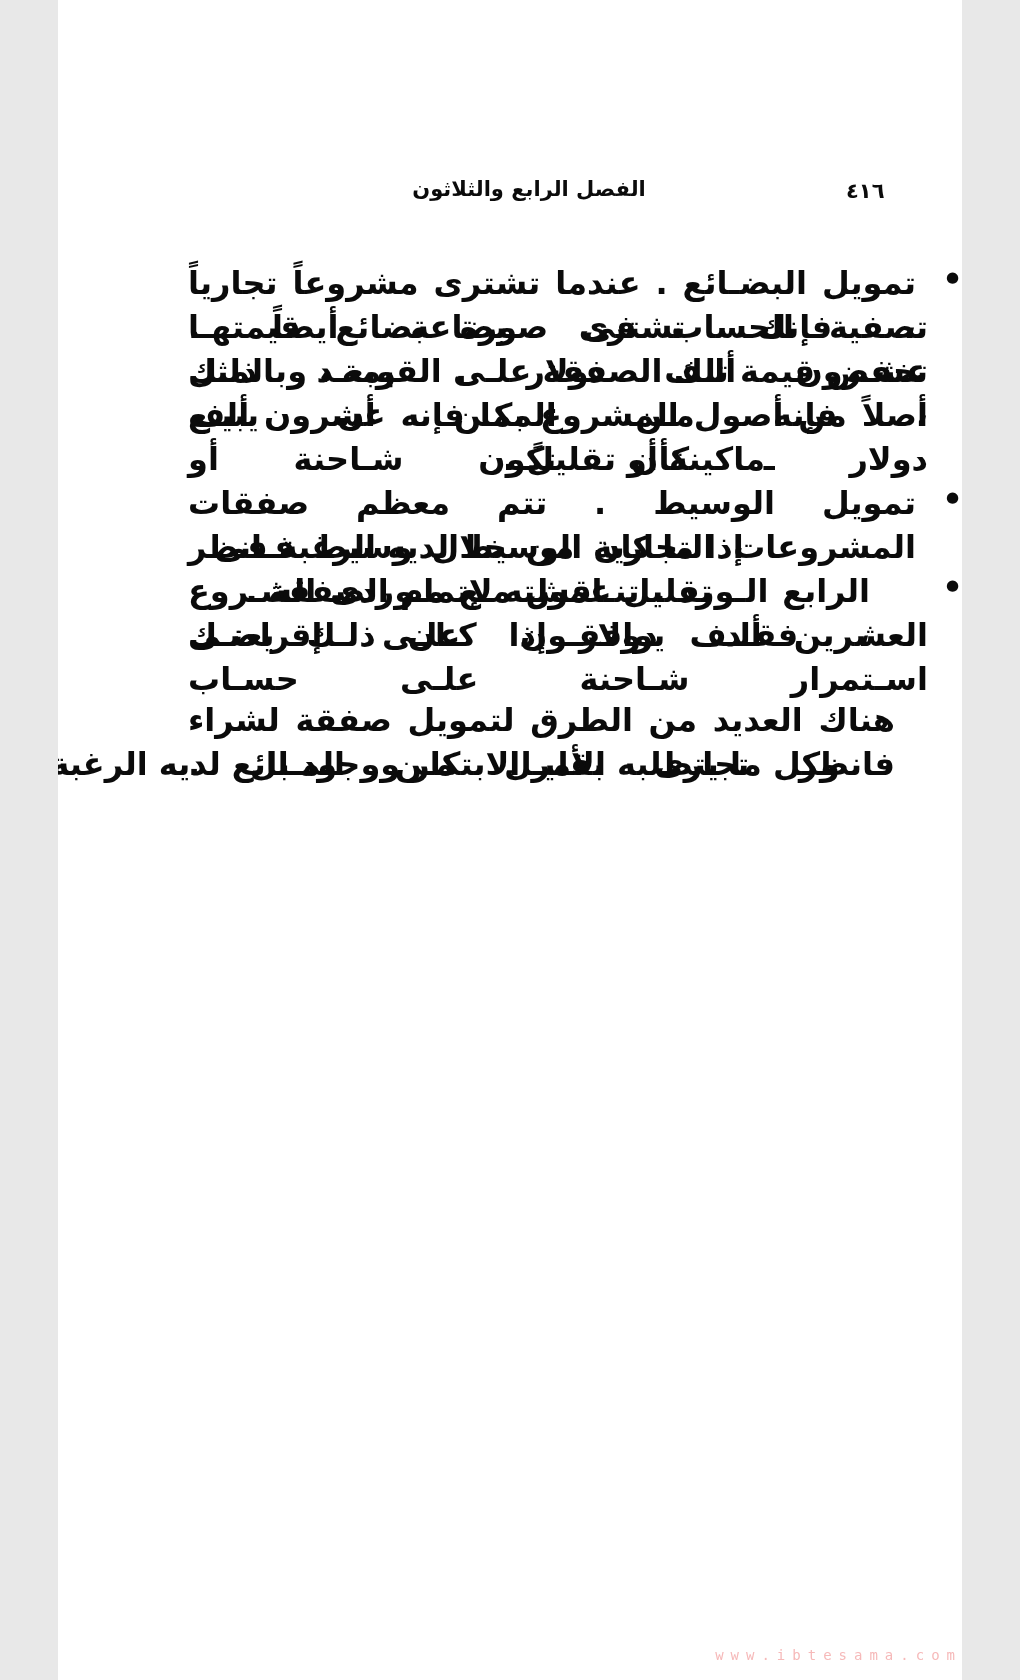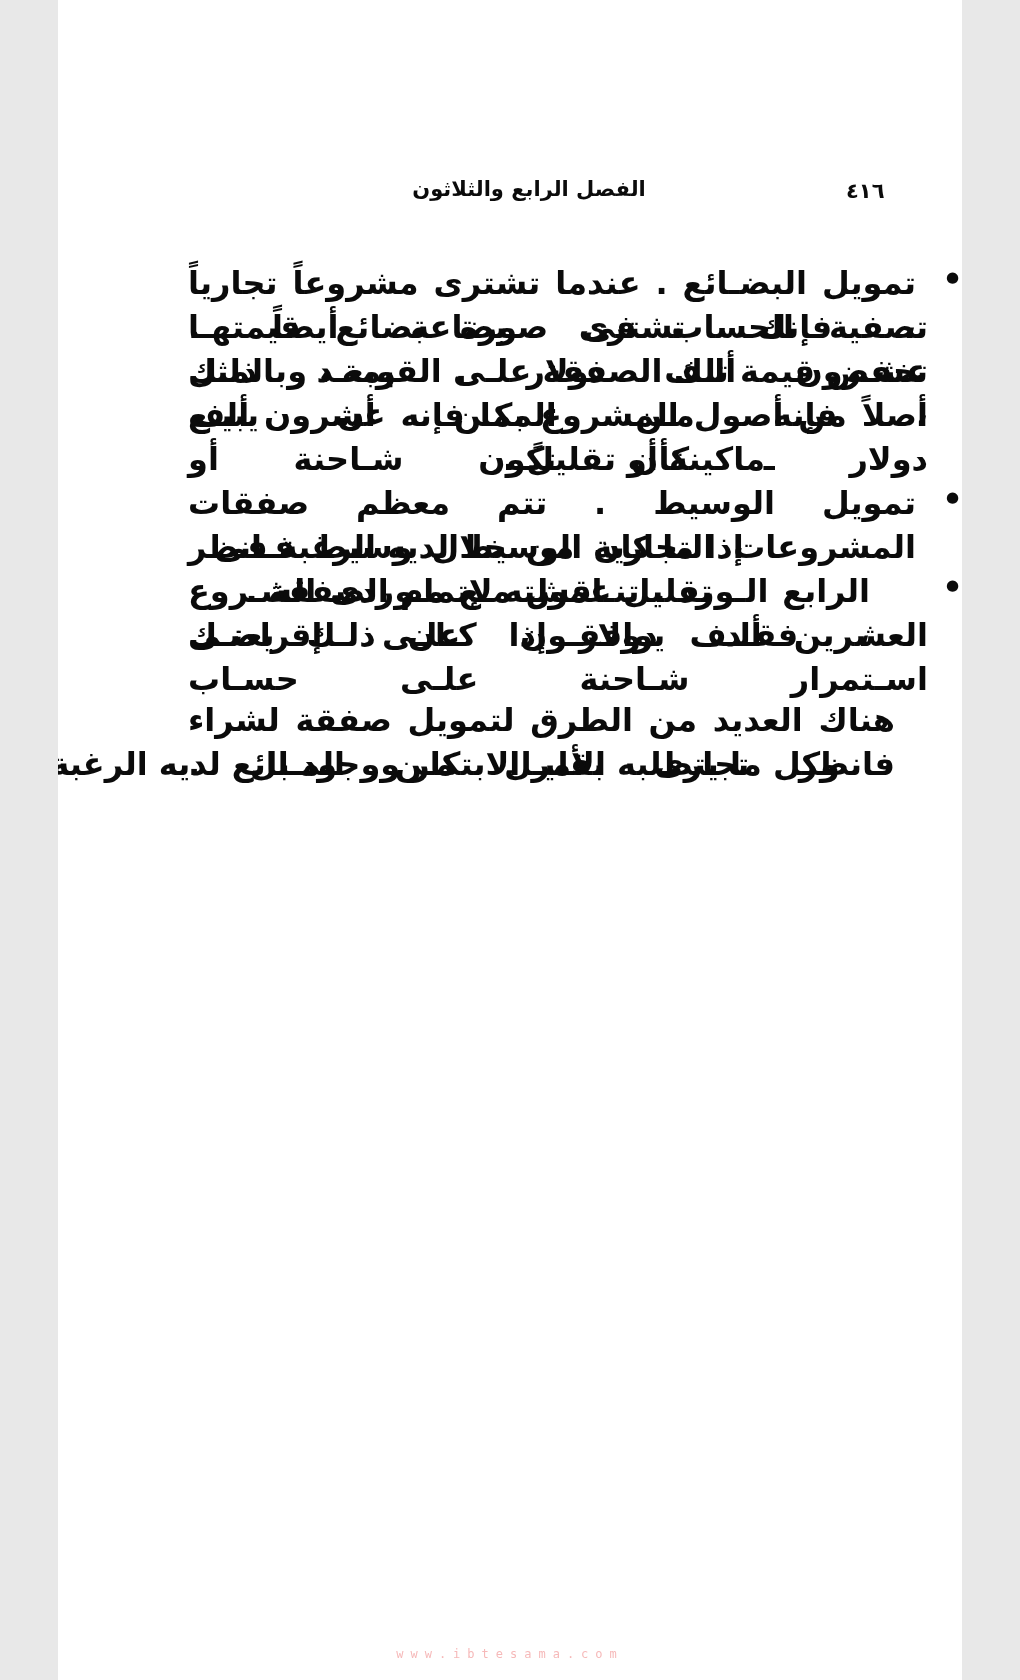--- a/index.html
+++ b/index.html
@@ -67,24 +67,24 @@
   .bullet{
     position:absolute;
     right:-31px;top:9px;
     font-size:15px;line-height:15px;
     color:#0b0b0b;
   }
   
   .watermark{
     position:absolute;
     top:1647px;left:0;right:0;
-    text-align:center;
+    text-align:right;
     direction:ltr;
     font-family:"DejaVu Sans Mono",monospace;
-    font-size:12px;
+    font-size:14px;
     letter-spacing:7px;
     color:#f6b9b9;
     white-space:nowrap;
   }
 </style>
 </head>
 <body>
 
 <div class="page">
 

